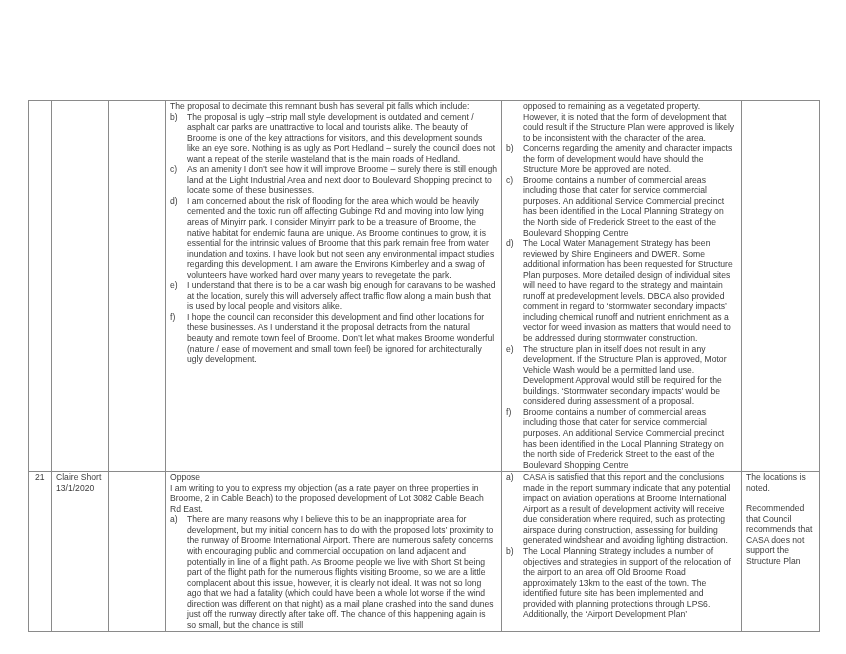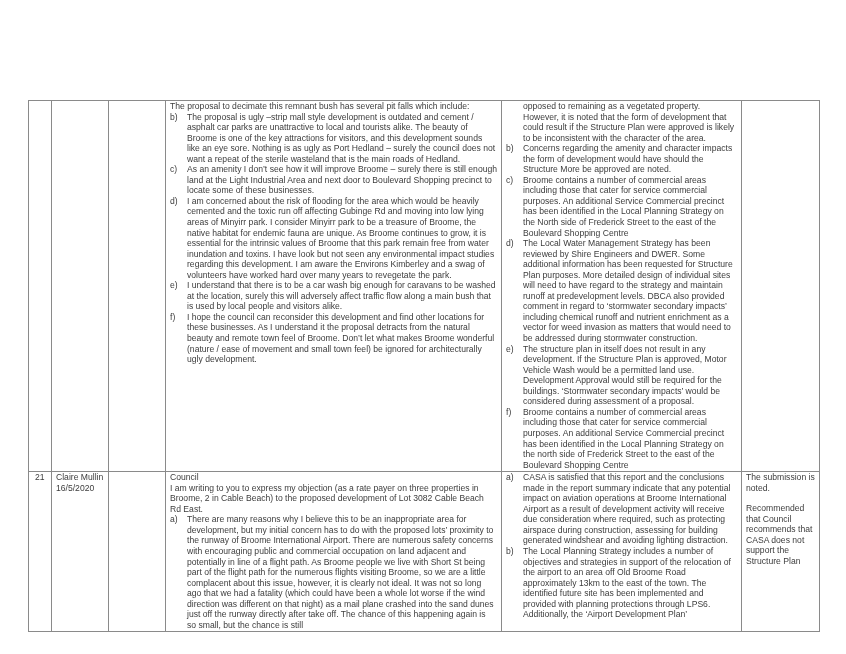--- a/index.html
+++ b/index.html
@@ -66,37 +66,37 @@
           <li><span class="mk">e)</span><span>The structure plan in itself does not result in any development. If the Structure Plan is approved, Motor Vehicle Wash would be a permitted land use. Development Approval would still be required for the buildings. ‘Stormwater secondary impacts’ would be considered during assessment of a proposal.</span></li>
           <li><span class="mk">f)</span><span>Broome contains a number of commercial areas including those that cater for service commercial purposes. An additional Service Commercial precinct has been identified in the Local Planning Strategy on the north side of Frederick Street to the east of the Boulevard Shopping Centre</span></li>
         </ul>
       </td>
       <td class="rec"></td>
     </tr>
 
     <tr class="row2">
       <td class="td-no">21</td>
       <td>
-        <div>Claire Mullin</div>
-        <div>16/5/2020</div>
+        <div>Claire Short</div>
+        <div>13/1/2020</div>
       </td>
       <td></td>
       <td>
-        <p class="para">Council</p>
+        <p class="para">Oppose</p>
         <p class="para">I am writing to you to express my objection (as a rate payer on three properties in Broome, 2 in Cable Beach) to the proposed development of Lot 3082 Cable Beach Rd East.</p>
         <ul class="lst">
           <li><span class="mk">a)</span><span>There are many reasons why I believe this to be an inappropriate area for development, but my initial concern has to do with the proposed lots’ proximity to the runway of Broome International Airport. There are numerous safety concerns with encouraging public and commercial occupation on land adjacent and potentially in line of a flight path. As Broome people we live with Short St being part of the flight path for the numerous flights visiting Broome, so we are a little complacent about this issue, however, it is clearly not ideal. It was not so long ago that we had a fatality (which could have been a whole lot worse if the wind direction was different on that night) as a mail plane crashed into the sand dunes just off the runway directly after take off. The chance of this happening again is so small, but the chance is still</span></li>
         </ul>
       </td>
       <td>
         <ul class="lst">
           <li><span class="mk">a)</span><span>CASA is satisfied that this report and the conclusions made in the report summary indicate that any potential impact on aviation operations at Broome International Airport as a result of development activity will receive due consideration where required, such as protecting airspace during construction, assessing for building generated windshear and avoiding lighting distraction.</span></li>
           <li><span class="mk">b)</span><span>The Local Planning Strategy includes a number of objectives and strategies in support of the relocation of the airport to an area off Old Broome Road approximately 13km to the east of the town. The identified future site has been implemented and provided with planning protections through LPS6. Additionally, the ‘Airport Development Plan’</span></li>
         </ul>
       </td>
       <td class="rec">
-        <p>The submission is noted.</p>
+        <p>The locations is noted.</p>
         <p>Recommended that Council recommends that CASA does not support the Structure Plan</p>
       </td>
     </tr>
   </tbody>
     </table>
 </div>
 
 </body></html>

